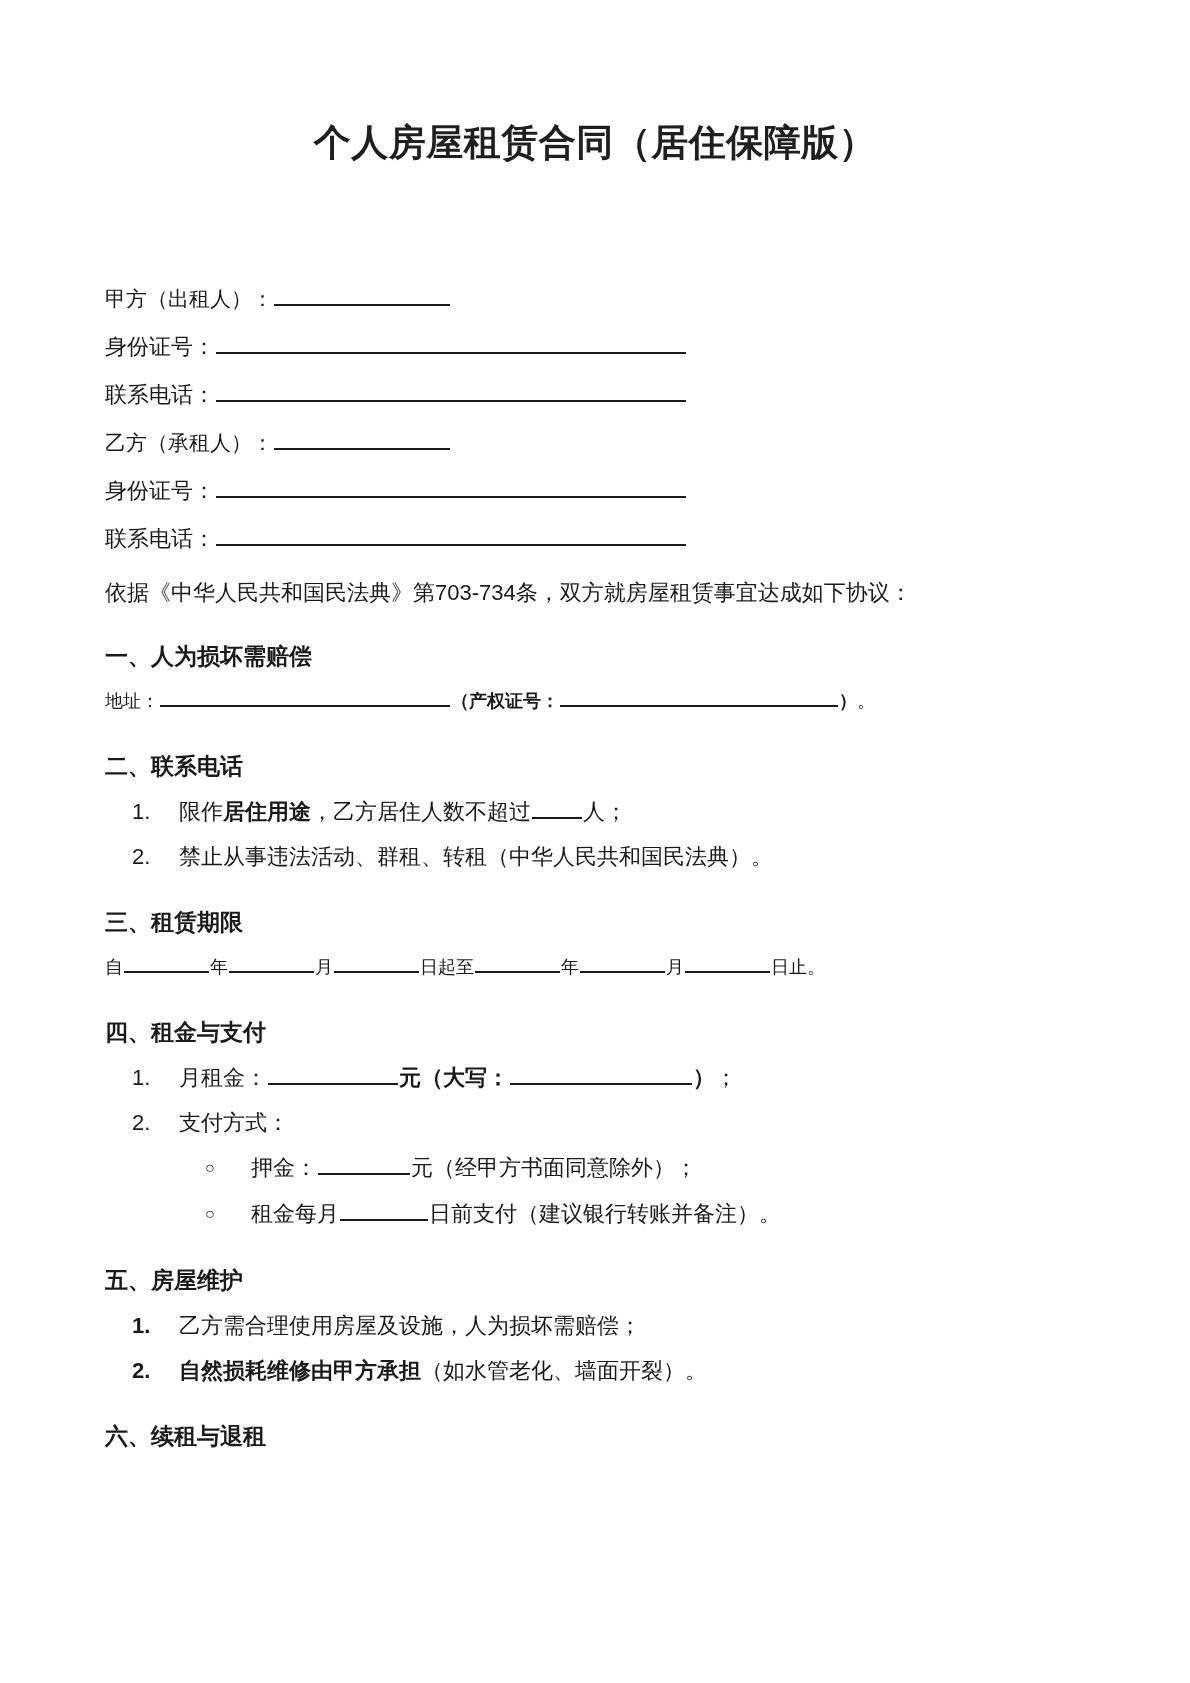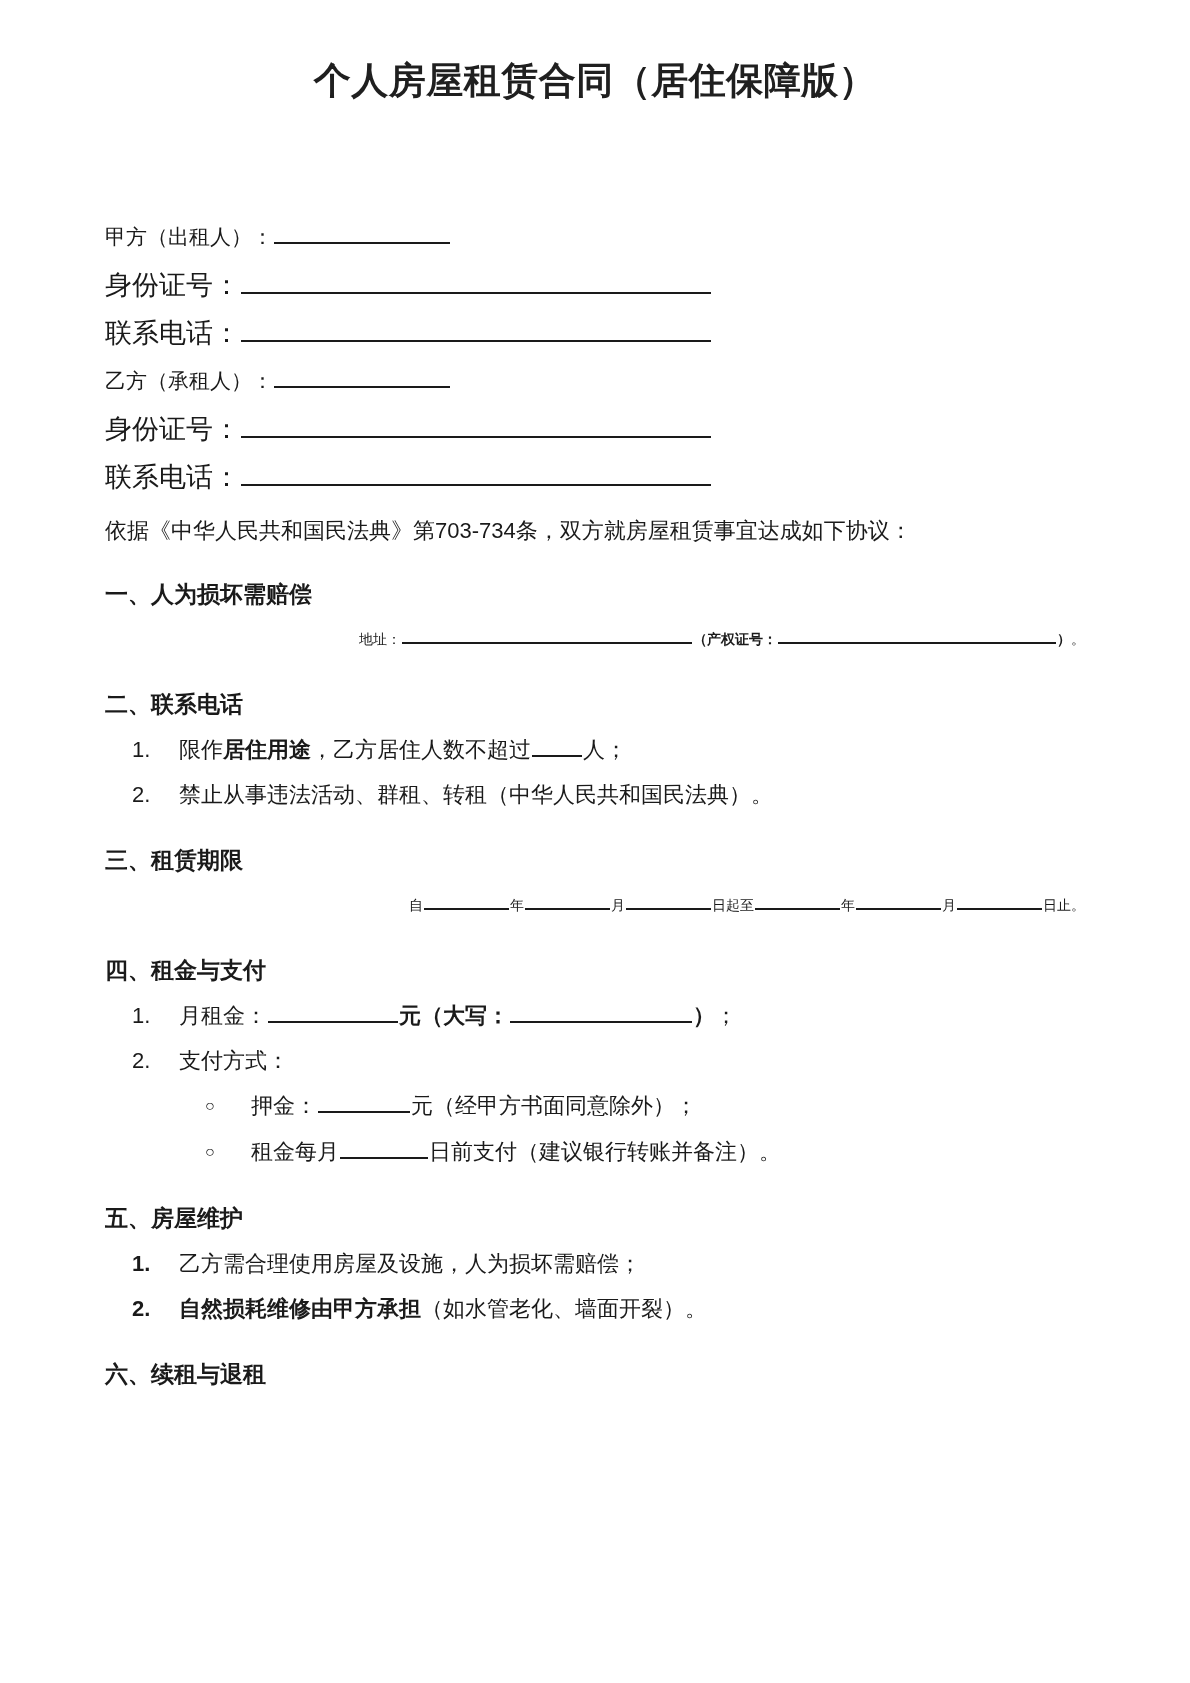--- a/index.html
+++ b/index.html
@@ -22,28 +22,28 @@
     padding: 0 105px;
     background: #ffffff;
     overflow: hidden;
   }
   .doc-title {
     text-align: center;
     font-size: 37px;
     font-weight: bold;
     letter-spacing: 0.5px;
     color: #1f1f1f;
-    padding-top: 57px;
+    padding-top: 119px;
     line-height: 1.3;
   }
   .spacer-after-title { height: 108px; }
 
   .party-block { margin: 0; }
   .party-line {
-    font-size: 27px;
+    font-size: 22px;
     line-height: 48px;
     white-space: nowrap;
     color: #1a1a1a;
   }
   .party-line.strong {
     font-weight: normal;
     font-size: 21px;
   }
   .blank {
     display: inline-block;
@@ -73,25 +73,24 @@
   }
   .section-h {
     font-size: 23px;
     font-weight: bold;
     line-height: 34px;
     margin-top: 26px;
     margin-bottom: 6px;
     color: #1a1a1a;
   }
   .body-line {
-    font-size: 14px;
+    font-size: 18px;
     line-height: 44px;
     white-space: nowrap;
     color: #1a1a1a;
-    text-align: right;
   }
   ol.num {
     list-style: none;
     margin: 4px 0 0 0;
     padding: 0;
   }
   ol.num > li {
     font-size: 22px;
     line-height: 45px;
     padding-left: 74px;

